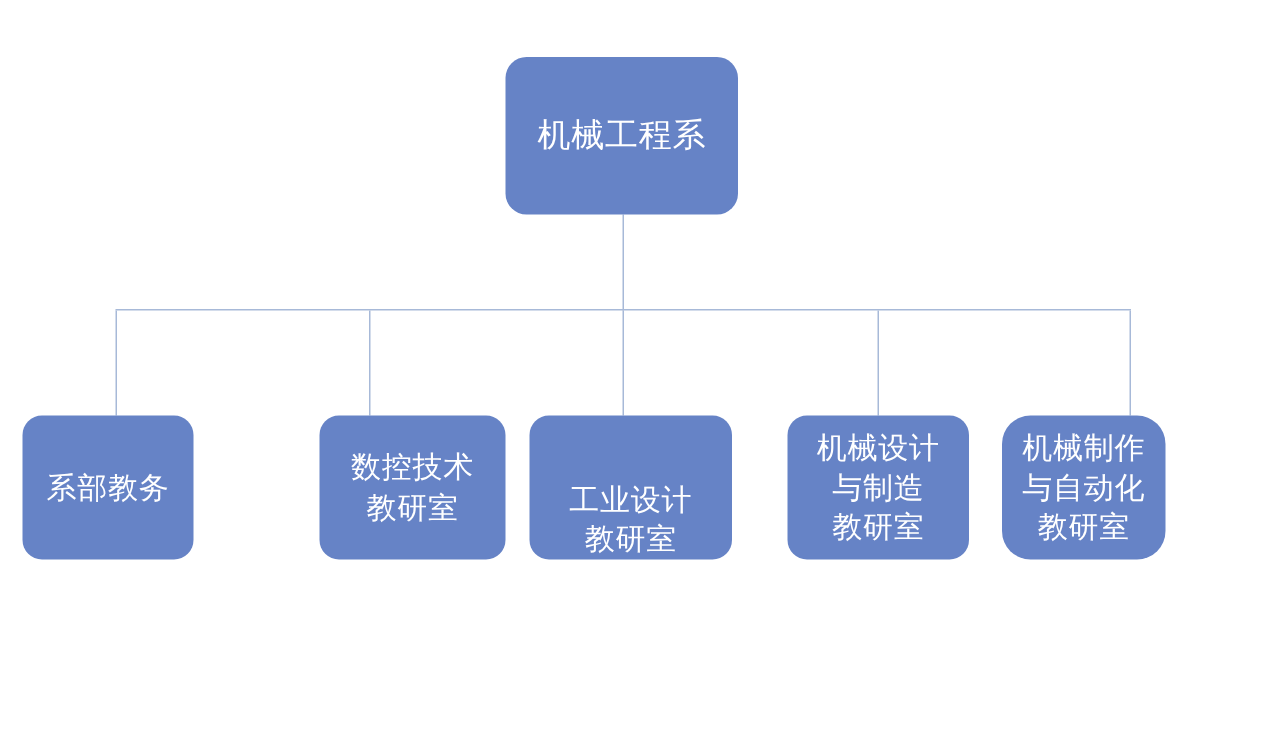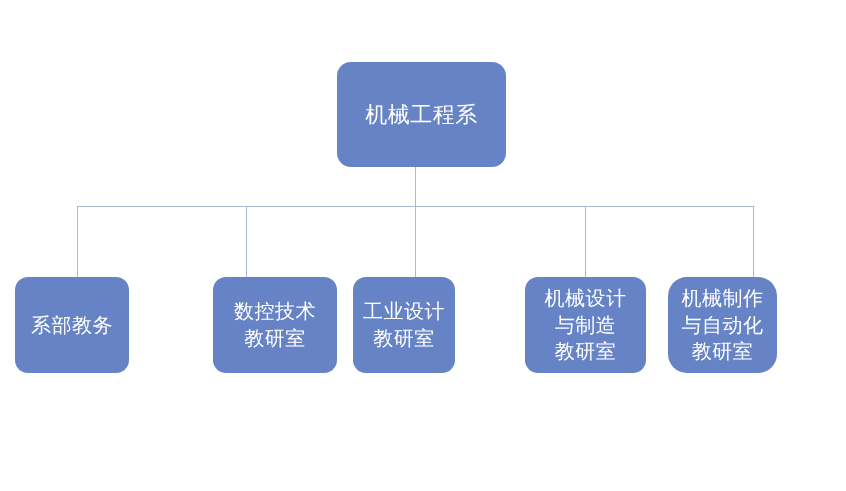--- a/index.html
+++ b/index.html
@@ -27,34 +27,33 @@
     justify-content: center;
     text-align: center;
     box-sizing: border-box;
     line-height: 1.33;
     letter-spacing: 0.5px;
     font-family: "DejaVu Serif", "Liberation Serif", serif;
   }
   .node-root {
     left: 337px;
     top: 38px;
-    width: 169px;
+    width: 155px;
     height: 105px;
     font-size: 22px;
     border-radius: 14px;
-    margin-top: 24px;
   }
   .node-child {
     top: 277px;
     height: 96px;
     font-size: 20px;
   }
   .child-0 { left: 15px;  width: 114px; }
   .child-1 { left: 185px; width: 124px; margin-left: 28px; }
-  .child-2 { left: 353px; width: 102px; }
+  .child-2 { left: 353px; width: 135px; align-items: flex-end; }
   .child-3 { left: 525px; width: 121px; justify-content: center; }
   .child-4 { left: 668px; width: 109px; border-radius: 19px; }
 
   .node-label {
     display: block;
     white-space: pre-line;
     padding: 0 6px;
   }
 
   .connector {

